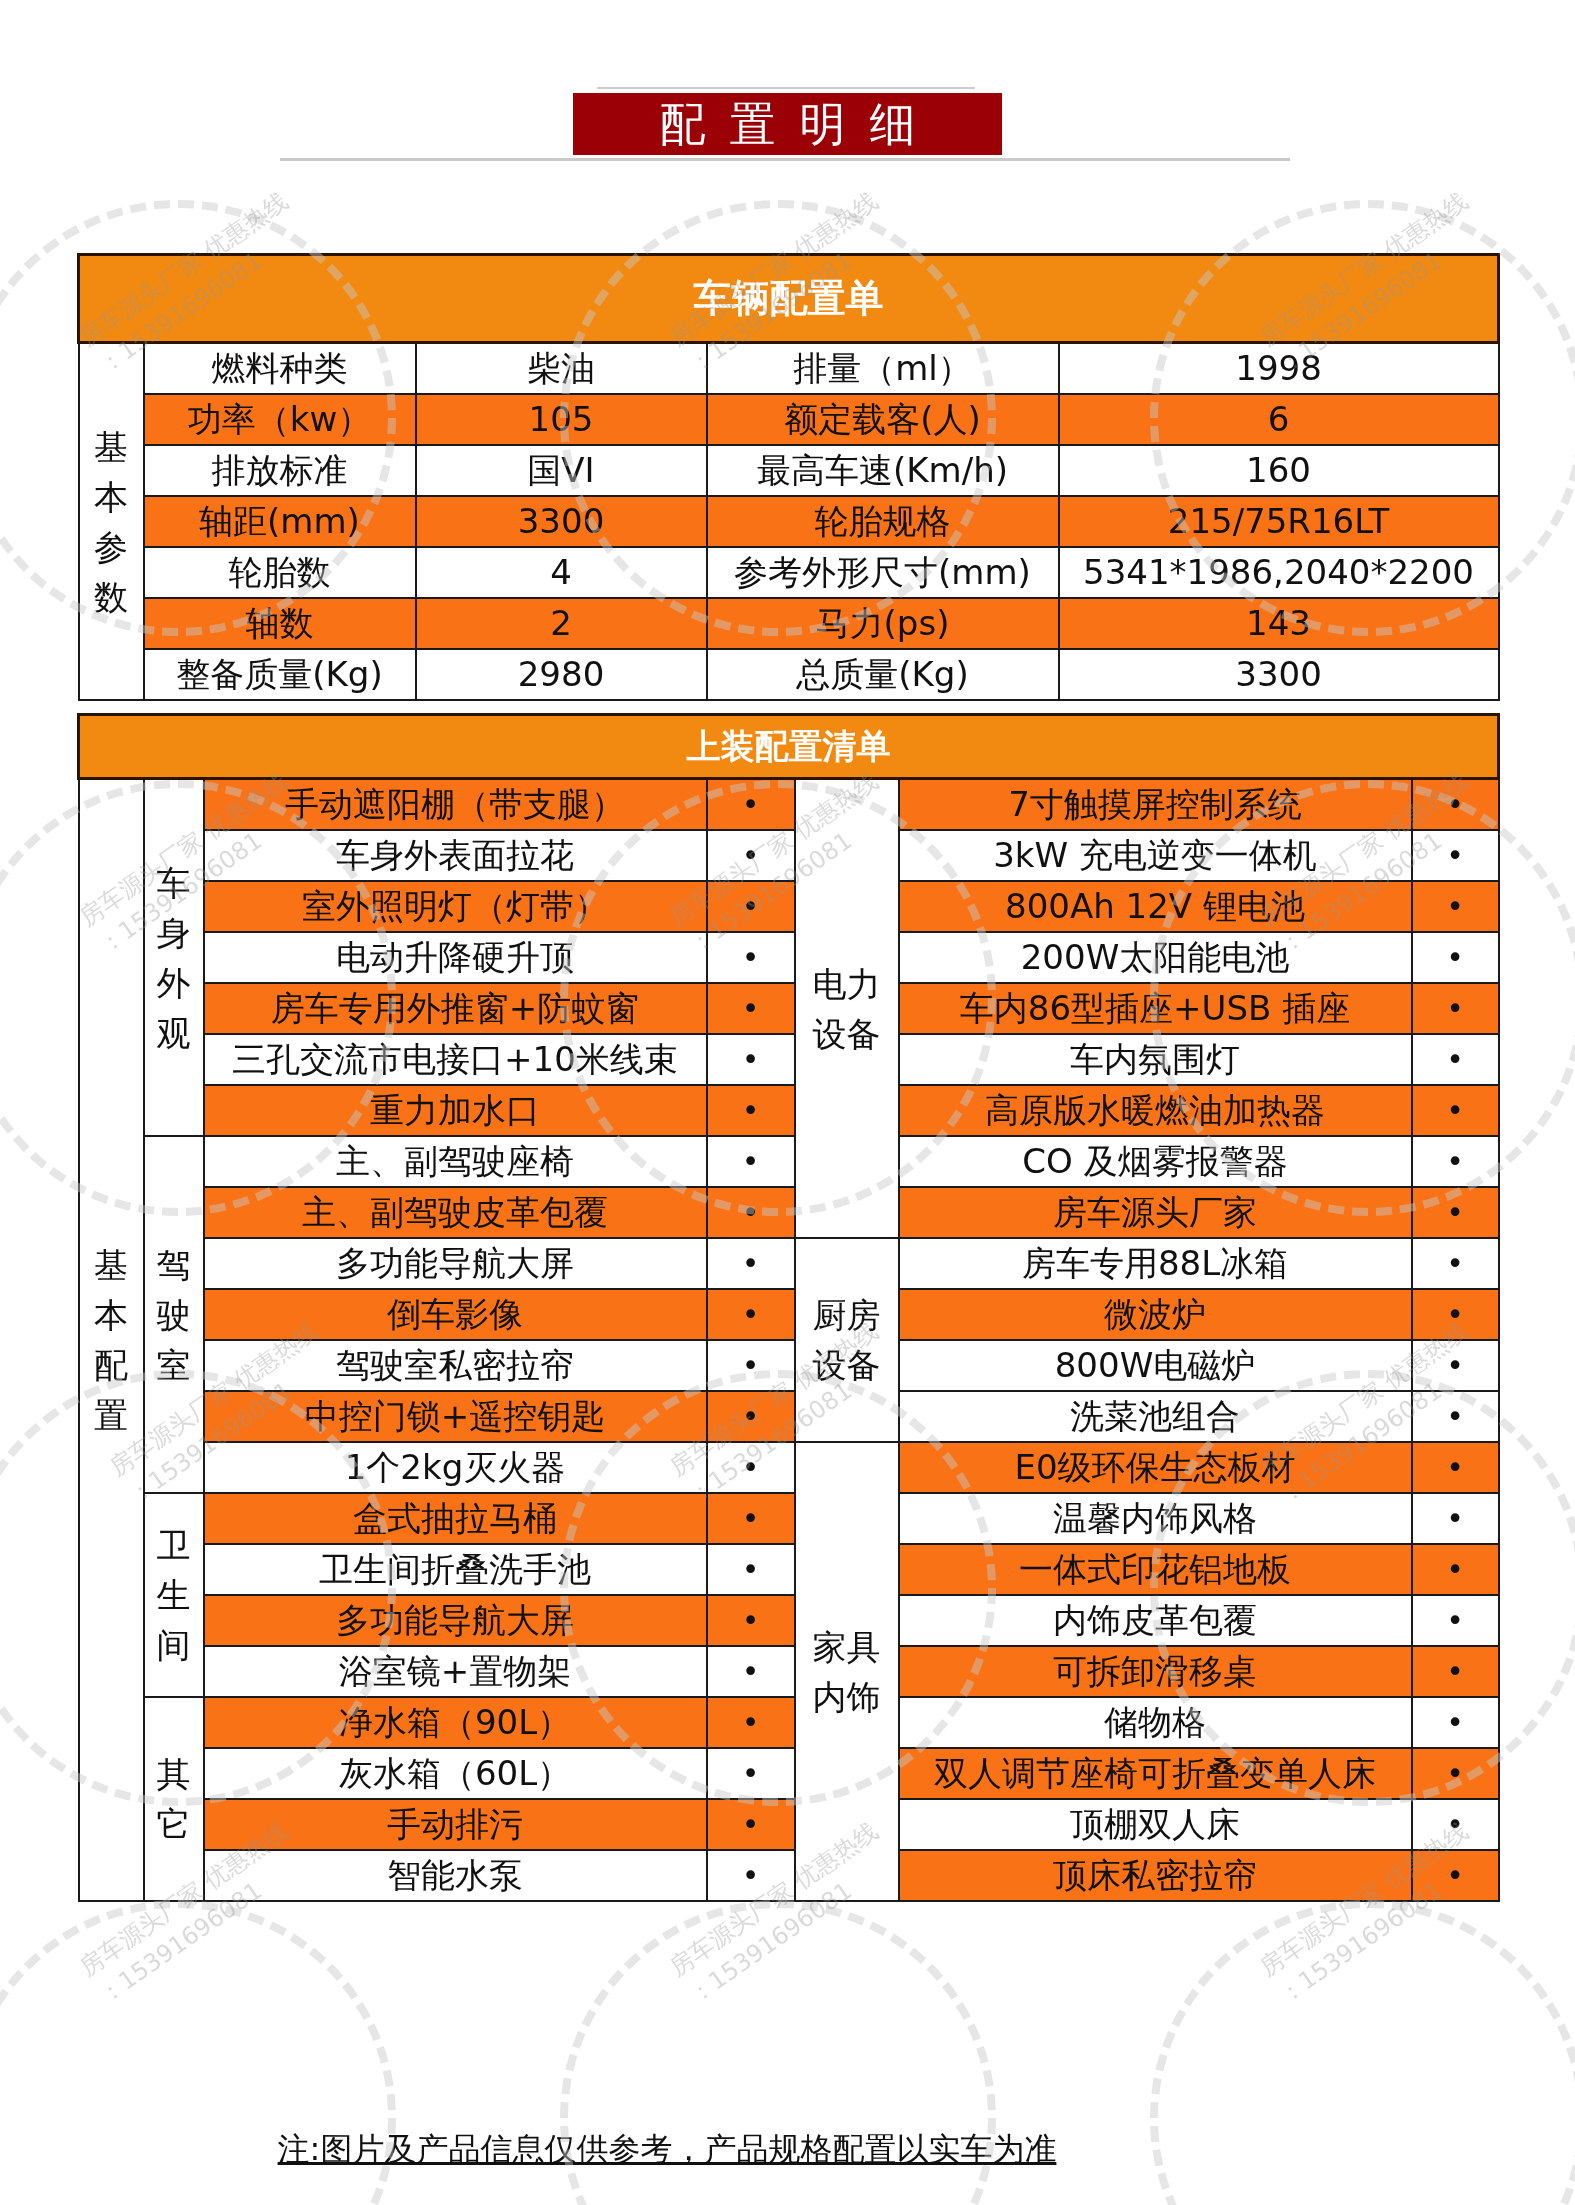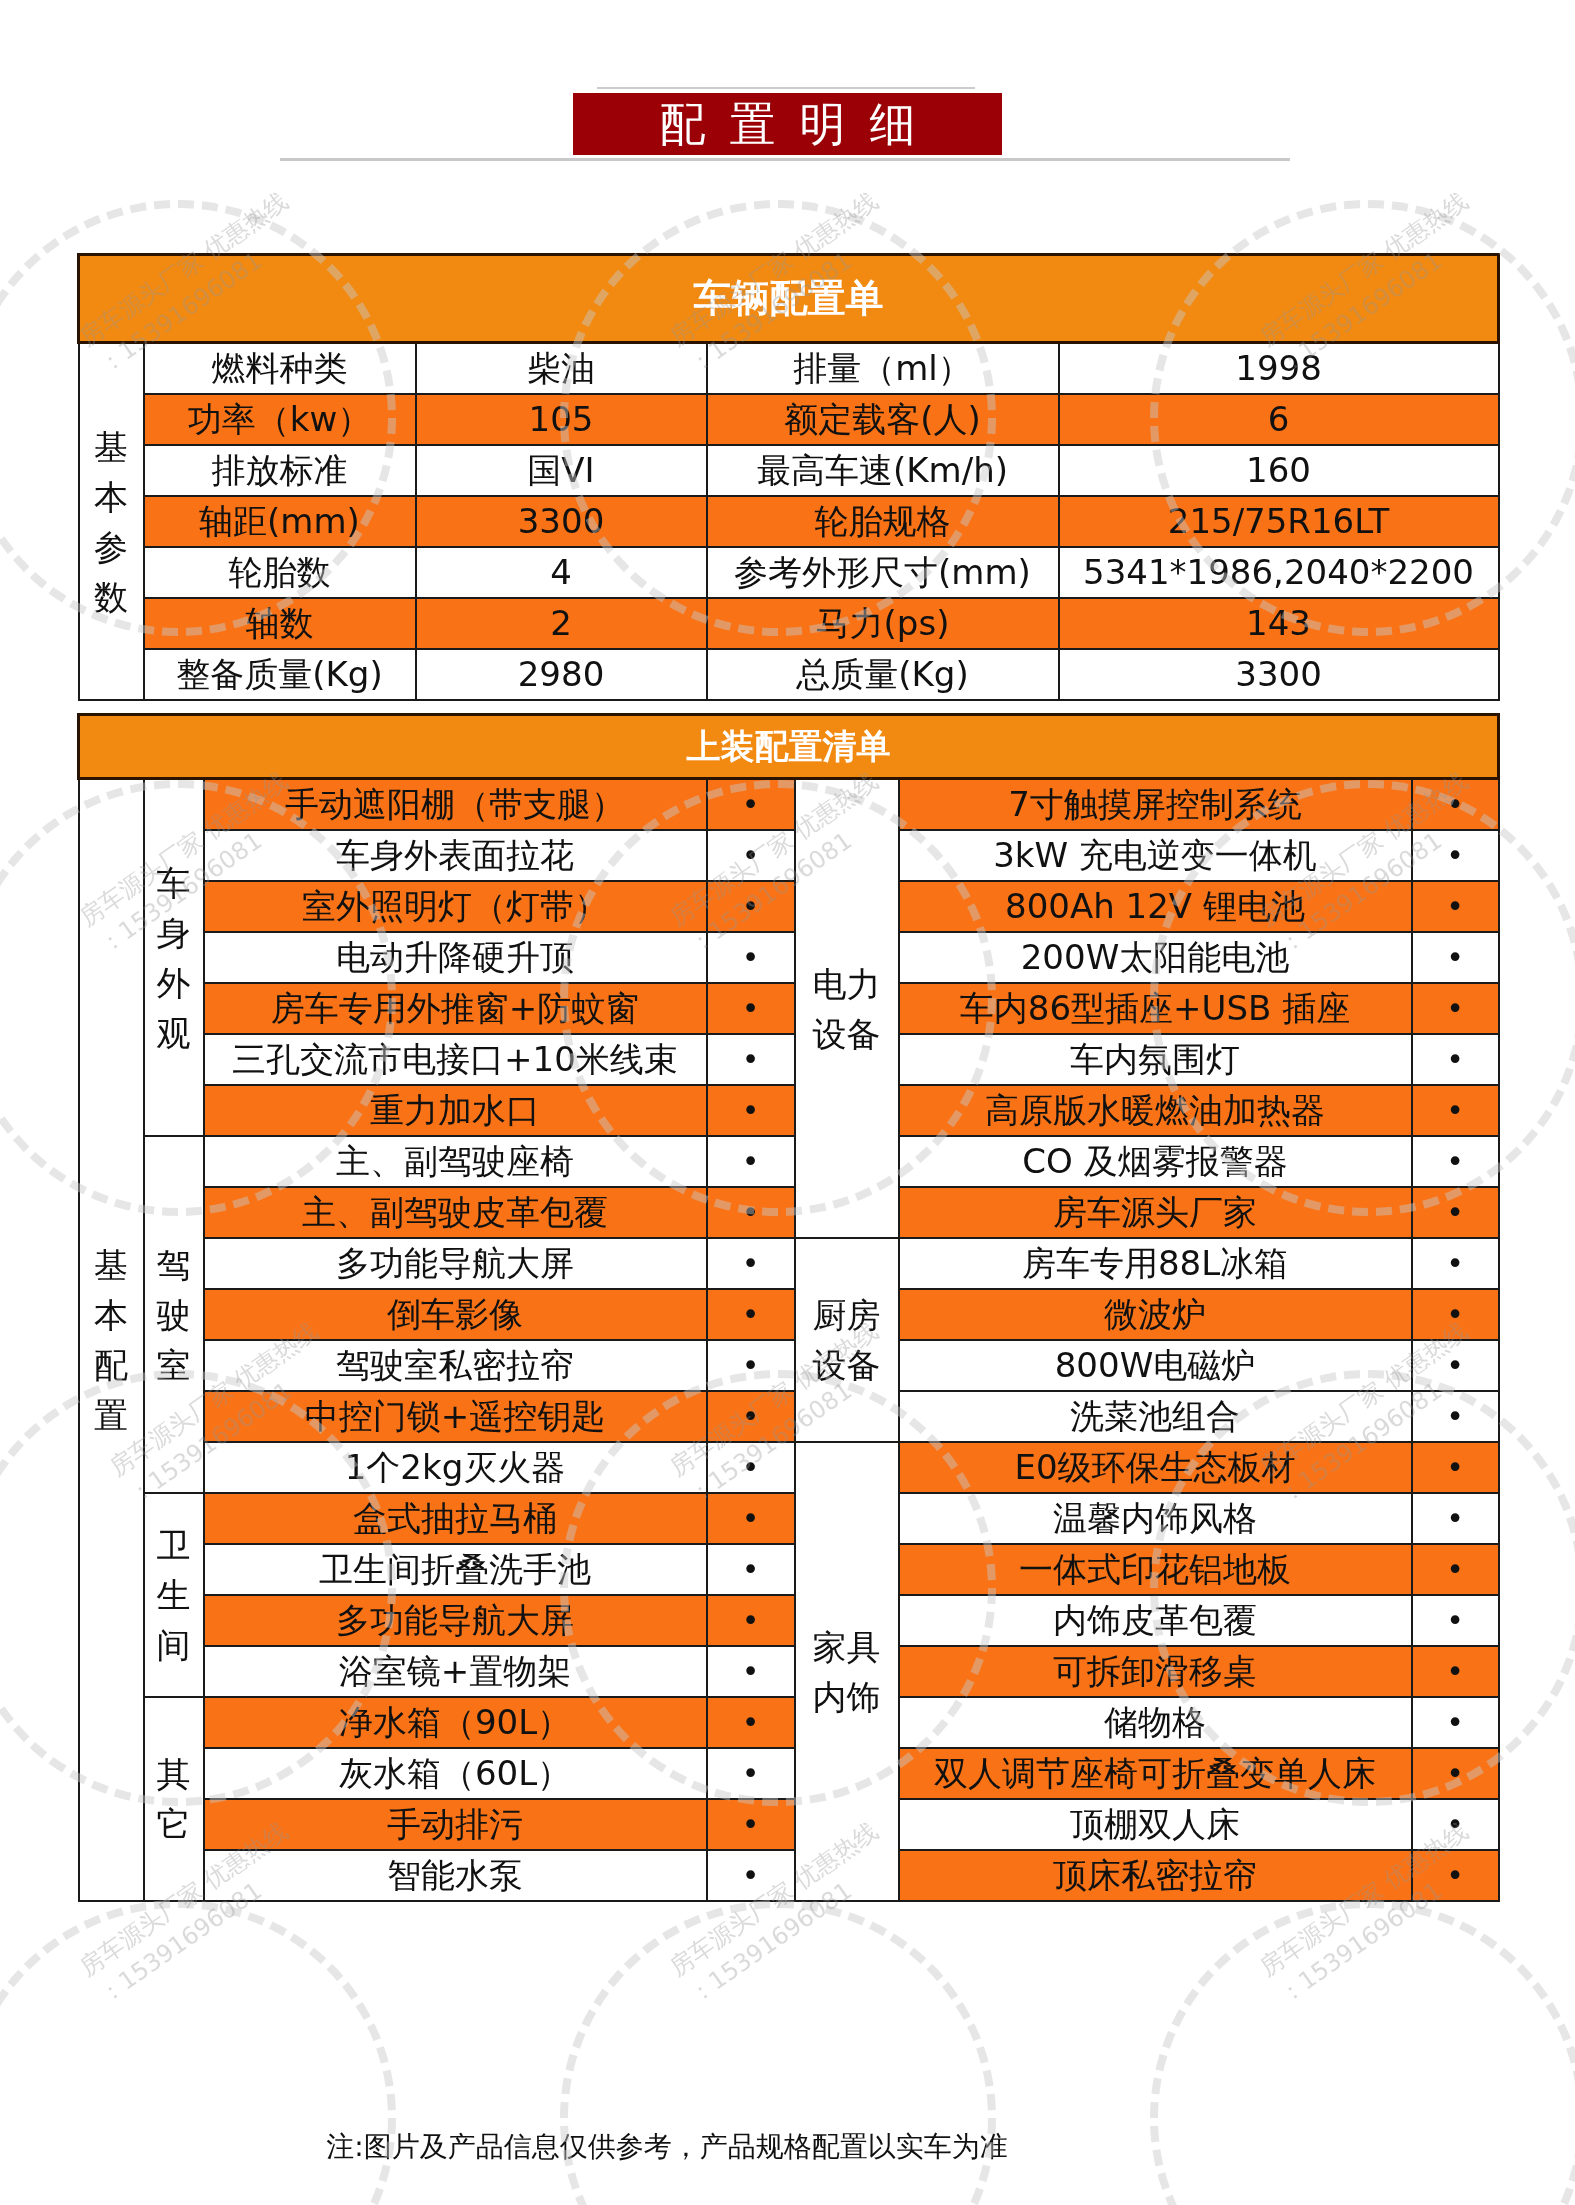--- a/index.html
+++ b/index.html
@@ -12,21 +12,21 @@
   .title-line{position:absolute;left:280px;top:158px;width:1010px;height:3px;background:#c9c9c9;}
   table{border-collapse:collapse;position:absolute;left:77px;table-layout:fixed;z-index:1;}
   td{border:2px solid #1a1a1a;text-align:center;vertical-align:middle;padding:0;font-size:34px;height:49px;line-height:49px;white-space:nowrap;overflow:hidden;}
   .orange{background:#F28A12;color:#fff;border:3px solid #2a1300;font-weight:bold;}
   .g{background:#f97316;}
   .vert{font-size:34px;line-height:50px;white-space:normal;}
   .grp{font-size:34px;line-height:50px;white-space:normal;}
   .dot{font-size:30px;}
   #t1{top:253px;width:1420px;}
   #t2{top:713px;width:1420px;}
-  .footer{position:absolute;left:0;width:1334px;top:2128px;text-align:center;font-size:28px;color:#111;}
+  .footer{position:absolute;left:0;width:1334px;top:2128px;text-align:center;font-size:32px;color:#111;text-decoration:underline;}
 </style>
 </head>
 <body>
 
 <div class="wm-layer">
   <div class="wm-arc" style="left:-40px;top:200px;width:420px;height:420px;"></div>
   <div class="wm-arc" style="left:560px;top:200px;width:420px;height:420px;"></div>
   <div class="wm-arc" style="left:1150px;top:200px;width:420px;height:420px;"></div>
   <div class="wm-arc" style="left:-40px;top:780px;width:420px;height:420px;"></div>
   <div class="wm-arc" style="left:560px;top:780px;width:420px;height:420px;"></div>

